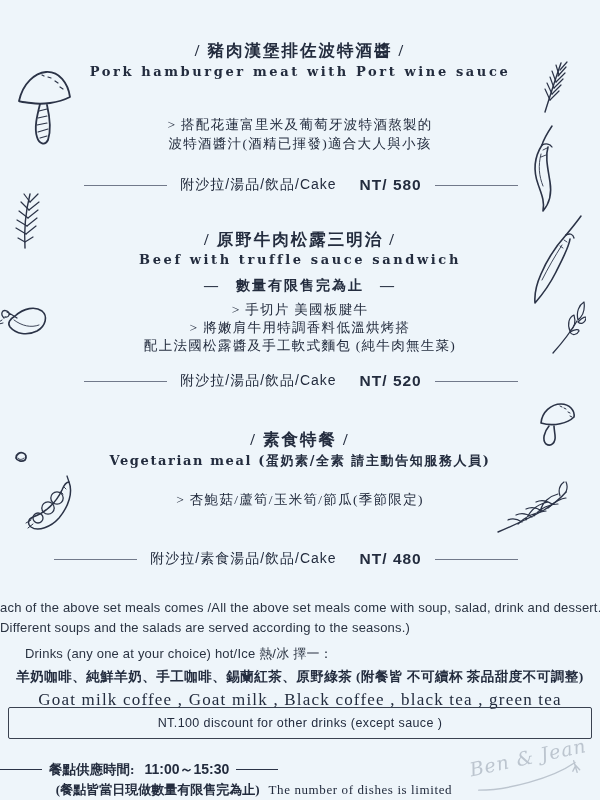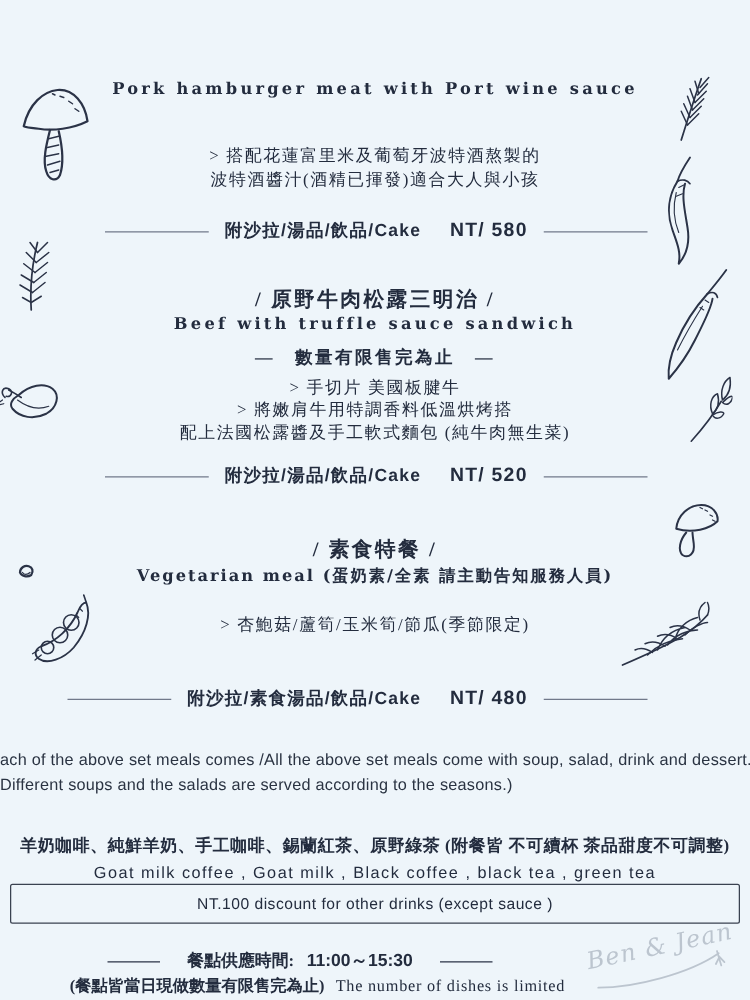--- a/index.html
+++ b/index.html
@@ -25,54 +25,54 @@
     font-family:"Liberation Serif","DejaVu Serif",serif;
     font-weight:700; font-size:14px; letter-spacing:2px; white-space:nowrap;
   }
   .u { text-decoration:underline; text-underline-offset:3px; }
   .price-row { display:flex; align-items:center; gap:13px; height:20px; }
   .price-row::before, .price-row::after {
     content:""; flex:1; border-top:1px solid #71798a; height:0;
   }
   .price-label {
     font-family:"Liberation Sans","DejaVu Sans",sans-serif;
-    font-weight:700; font-size:14px; letter-spacing:1px; white-space:nowrap;
+    font-weight:400; font-size:14px; letter-spacing:1px; white-space:nowrap;
   }
   .price-val {
     font-family:"Liberation Sans","DejaVu Sans",sans-serif;
     font-weight:700; font-size:15.5px; letter-spacing:1px; margin-left:10px; white-space:nowrap;
   }
   .note-en {
     font-family:"Liberation Sans","DejaVu Sans",sans-serif;
     font-size:13px; letter-spacing:0.2px; color:#2a3342; white-space:nowrap;
   }
   .drinks-cjk {
     font-family:"Liberation Serif","DejaVu Serif",serif;
     font-weight:700; font-size:13.5px; letter-spacing:0.5px; white-space:nowrap;
   }
   .drinks-en {
-    font-family:Liberation Sans, sans-serif;
-    font-size:13px; letter-spacing:1.2px; white-space:nowrap;
+    font-family:Liberation Serif, serif;
+    font-size:17px; letter-spacing:1.2px; white-space:nowrap;
   }
   .discount-box {
     left:8px; right:8px; top:707px; height:30px;
     border:1px solid #3a4250; border-radius:2px; background:transparent;
     display:flex; align-items:center; justify-content:center; gap:5px; white-space:nowrap;
   }
   .discount-cjk {
     font-family:"Liberation Serif","DejaVu Serif",serif;
     font-weight:700; font-size:13.5px;
   }
   .discount-en {
     font-family:"Liberation Sans","DejaVu Sans",sans-serif;
     font-size:12.5px; letter-spacing:0.4px;
   }
   .hours-row {
     left:0; right:120px; top:760px;
-    display:flex; align-items:center; justify-content:center; gap:22px;
+    display:flex; align-items:center; justify-content:flex-start; gap:7px;
   }
   .hours-row .rule { width:42px; border-top:1.4px solid #2b3347; height:0; }
   .hours-label {
     font-family:"Liberation Serif","DejaVu Serif",serif;
     font-weight:700; font-size:13.5px; white-space:nowrap;
   }
   .hours-val {
     font-family:"Liberation Sans","DejaVu Sans",sans-serif;
     font-weight:700; font-size:14px; margin-left:6px; white-space:nowrap;
   }
@@ -94,20 +94,21 @@
     font-style:italic; font-size:19px; letter-spacing:1px; white-space:nowrap;
   }
   .illus svg { display:block; }
   .illus path, .illus circle { fill:none; stroke:#2b3347; stroke-linecap:round; stroke-linejoin:round; }
 </style>
 </head>
 <body>
 
 <div class="menu">
 
+  <div class="abs center cjk-title" style="top:40px">/ 豬肉漢堡排佐波特酒醬 /</div>
   <div class="abs center en-sub" style="top:64px">Pork hamburger meat with Port wine sauce</div>
   <div class="abs center body-line" style="top:116px">&gt; 搭配花蓮富里米及葡萄牙波特酒熬製的</div>
   <div class="abs center body-line" style="top:135px">波特酒醬汁(酒精已揮發)適合大人與小孩</div>
   <div class="abs price-row" style="left:84px; right:82px; top:175px">
     <span class="price-label">附沙拉/湯品/飲品/Cake</span>
     <span class="price-val">NT/ 580</span>
   </div>
 
   <div class="abs center cjk-title" style="top:229px">/ 原野牛肉松露三明治 /</div>
   <div class="abs center en-sub" style="top:252px">Beef with truffle sauce sandwich</div>
@@ -123,20 +124,21 @@
   <div class="abs center cjk-title" style="top:429px">/ 素食特餐 /</div>
   <div class="abs center en-sub" style="top:452px; letter-spacing:1.6px">Vegetarian meal (蛋奶素/全素 請主動告知服務人員)</div>
   <div class="abs center body-line" style="top:491px">&gt; 杏鮑菇/蘆筍/玉米筍/節瓜(季節限定)</div>
   <div class="abs price-row" style="left:54px; right:82px; top:549px">
     <span class="price-label">附沙拉/素食湯品/飲品/Cake</span>
     <span class="price-val">NT/ 480</span>
   </div>
 
   <div class="abs note-en" style="left:0; top:600px">ach of the above set meals comes /All the above set meals come with soup, salad, drink and dessert.</div>
   <div class="abs note-en" style="left:0; top:620px">Different soups and the salads are served according to the seasons.)</div>
+  <div class="abs note-en" style="left:25px; top:645px">Drinks (any one at your choice)  hot/Ice 熱/冰 擇一：</div>
   <div class="abs center drinks-cjk" style="top:668px">羊奶咖啡、純鮮羊奶、手工咖啡、錫蘭紅茶、原野綠茶 (附餐皆 不可續杯 茶品甜度不可調整)</div>
   <div class="abs center drinks-en" style="top:690px">Goat milk coffee , Goat milk , Black coffee  , black tea , green tea</div>
   <div class="abs discount-box">
     <span class="discount-en">NT.100 discount for other drinks (except sauce )</span>
   </div>
 
   <div class="abs hours-row">
     <span class="rule"></span>
     <span>
       <span class="hours-label">餐點供應時間:</span>

